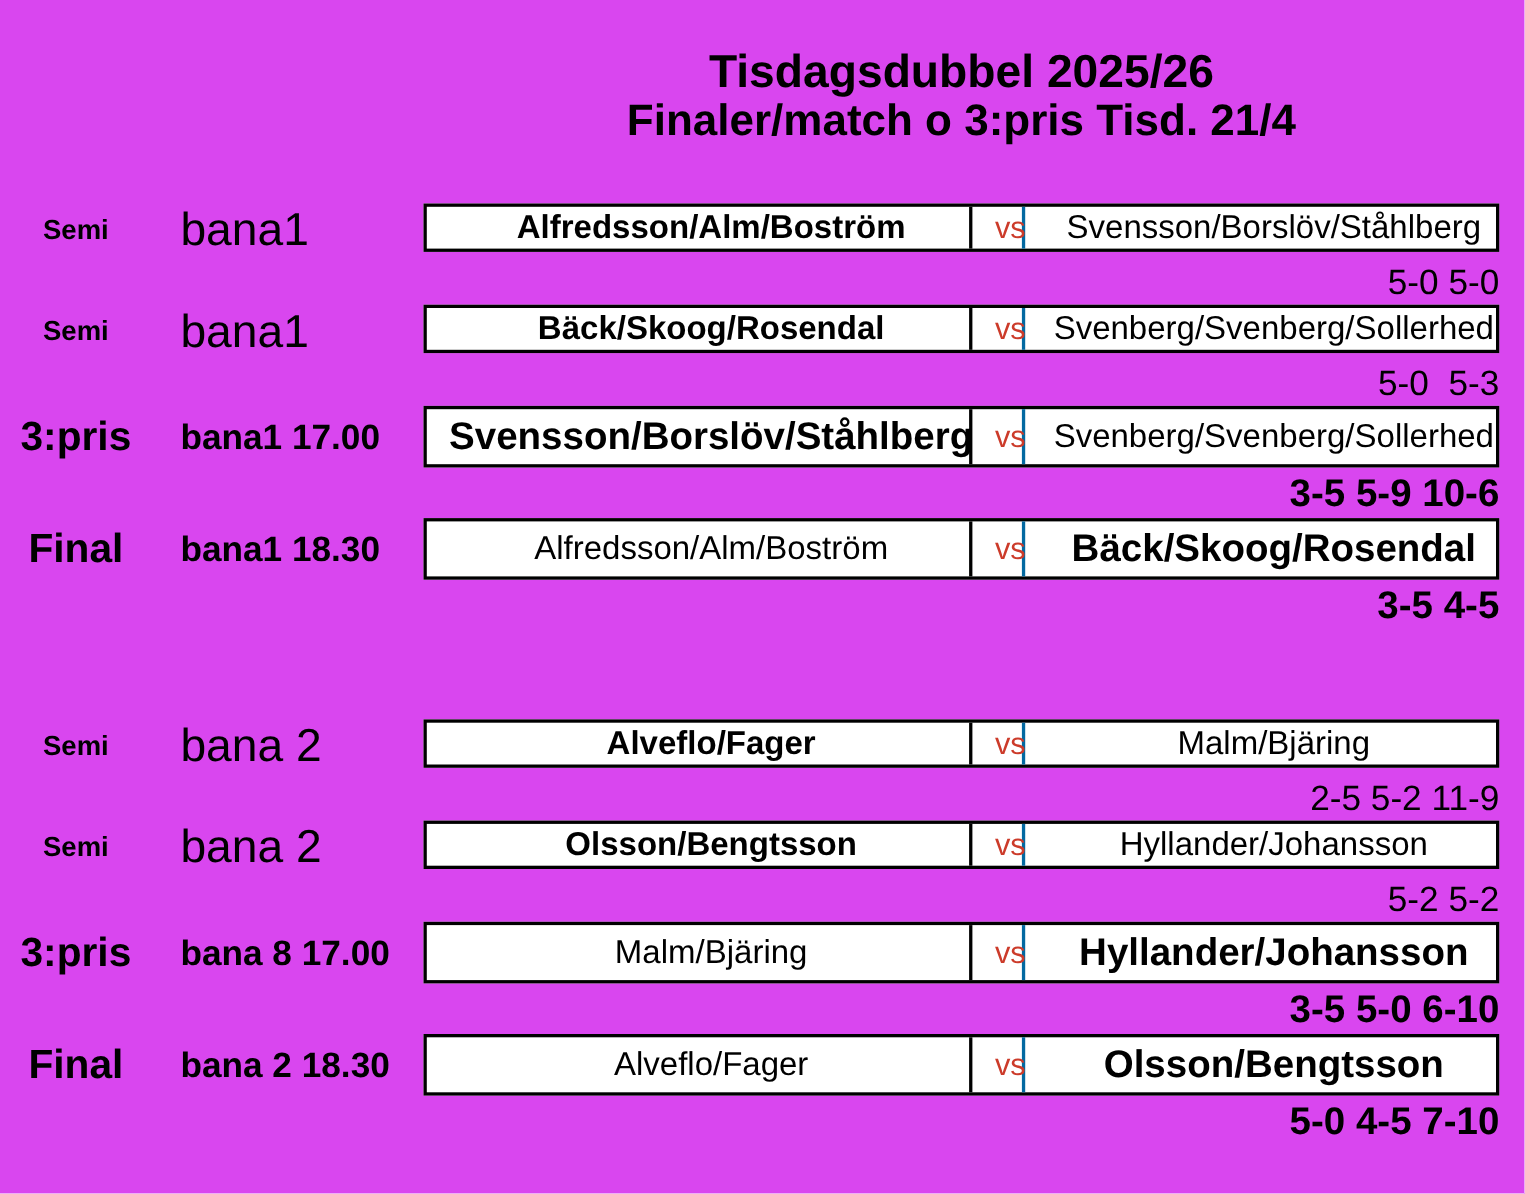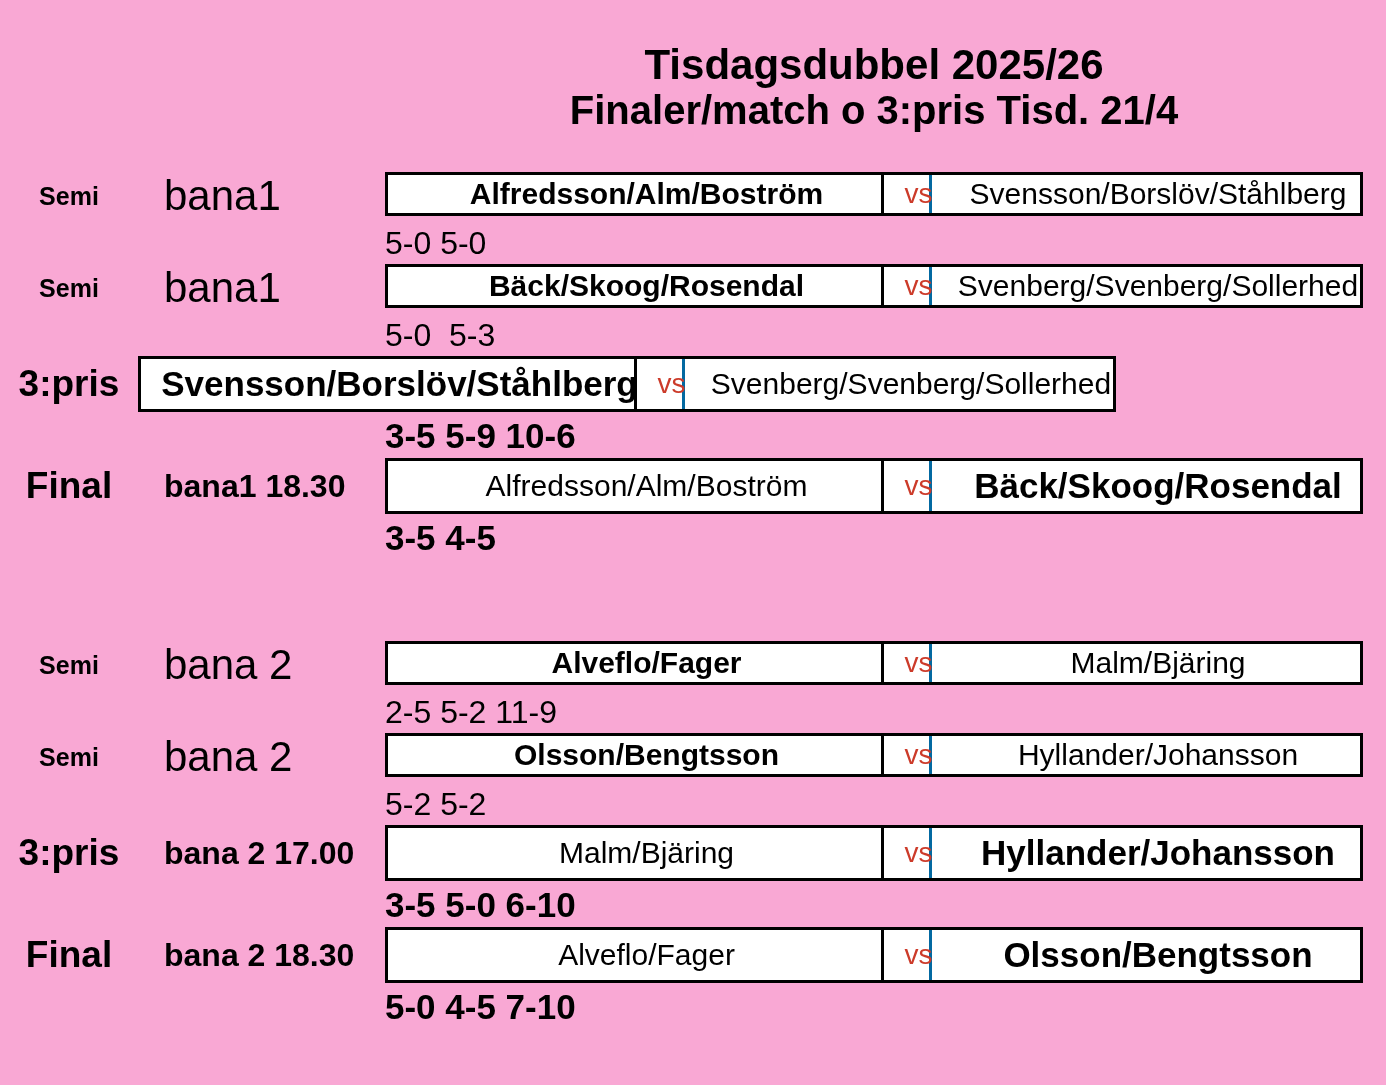--- a/index.html
+++ b/index.html
@@ -1,24 +1,24 @@
 <!DOCTYPE html>
 <html style="--vs-red: #cc3b2a;"><head>
 <meta charset="utf-8">
 <style>
   * { margin: 0; padding: 0; box-sizing: border-box; }
   html, body { background: #ffffff; }
   body { font-family: "Liberation Sans", sans-serif; color: #000; }
-  .page { position: relative; width: 1386px; height: 1085px; background: #f9a8d4; overflow: hidden; }
+  .page { position: relative; width: 1386px; height: 1085px; background: #d946ef; overflow: hidden; }
 
   .headings { margin-left: 368px; width: 1012px; text-align: center; }
   .title { padding-top: 42px; font-size: 42px; font-weight: bold; line-height: 1.1; }
   .subtitle { font-size: 40px; font-weight: bold; line-height: 1.1; }
 
-  .rows { margin-top: 40px; }
+  .rows { margin-top: 53px; }
 
   .match { display: flex; align-items: stretch; }
   .h-sm .box { height: 44px; }
   .h-lg .box { height: 56px; }
 
   .stage { width: 138px; display: flex; align-items: center; justify-content: center; }
   .stage-sm { font-size: 25px; font-weight: bold; }
   .stage-lg { font-size: 37px; font-weight: bold; }
 
   .court { width: 247px; padding-left: 26px; display: flex; align-items: center; white-space: pre; }
@@ -27,21 +27,21 @@
 
   .box { width: 978px; display: flex; border: 3px solid #000; background: #fff; }
   .cell { display: flex; align-items: center; justify-content: center; white-space: nowrap; padding-left: 24px; }
   .team-left { width: 496px; border-right: 3px solid #000; }
   .vs-cell { width: 48px; border-right: 3px solid #0369a1; color: var(--vs-red, #cc3b2a); font-size: 28px; }
   .team-right { flex: 1 1 auto; }
   .team { font-size: 30px; font-weight: normal; }
   .team.bold { font-weight: bold; }
   .team.lg { font-size: 35px; font-weight: bold; }
 
-  .score-line { margin-left: 385px; width: 978px; text-align: left; white-space: pre;
+  .score-line { margin-left: 385px; width: 978px; text-align: right; white-space: pre;
                 font-size: 32px; line-height: 36px; margin-top: 5px; margin-bottom: 3px; }
   .score-line.bold { font-size: 35px; font-weight: bold; line-height: 38px; }
 
   .gap-before { margin-top: 84px; }
   .mt-row { margin-top: 3px; }
 </style>
 </head>
 <body>
 
 <div class="page">
@@ -70,20 +70,21 @@
       <div class="box">
         <div class="cell team-left team bold">Bäck/Skoog/Rosendal</div>
         <div class="cell vs-cell">vs</div>
         <div class="cell team-right team">Svenberg/Svenberg/Sollerhed</div>
       </div>
     </div>
     <div class="score-line">5-0  5-3</div>
 
     <div class="match h-lg mt-row">
       <div class="stage stage-lg">3:pris</div>
+      <div class="court court-bold">bana1 17.00</div>
       <div class="box">
         <div class="cell team-left team lg">Svensson/Borslöv/Ståhlberg</div>
         <div class="cell vs-cell">vs</div>
         <div class="cell team-right team">Svenberg/Svenberg/Sollerhed</div>
       </div>
     </div>
     <div class="score-line bold">3-5 5-9 10-6</div>
 
     <div class="match h-lg mt-row">
       <div class="stage stage-lg">Final</div>
@@ -113,21 +114,21 @@
       <div class="box">
         <div class="cell team-left team bold">Olsson/Bengtsson</div>
         <div class="cell vs-cell">vs</div>
         <div class="cell team-right team">Hyllander/Johansson</div>
       </div>
     </div>
     <div class="score-line">5-2 5-2</div>
 
     <div class="match h-lg mt-row">
       <div class="stage stage-lg">3:pris</div>
-      <div class="court court-bold">bana 2 17.00</div>
+      <div class="court court-bold">bana 8 17.00</div>
       <div class="box">
         <div class="cell team-left team">Malm/Bjäring</div>
         <div class="cell vs-cell">vs</div>
         <div class="cell team-right team lg">Hyllander/Johansson</div>
       </div>
     </div>
     <div class="score-line bold">3-5 5-0 6-10</div>
 
     <div class="match h-lg mt-row">
       <div class="stage stage-lg">Final</div>

